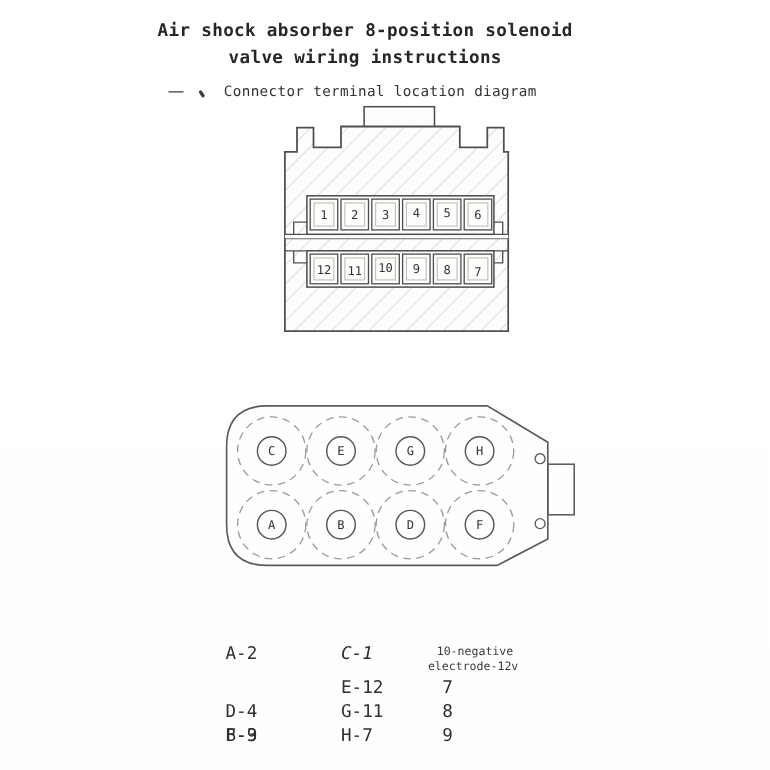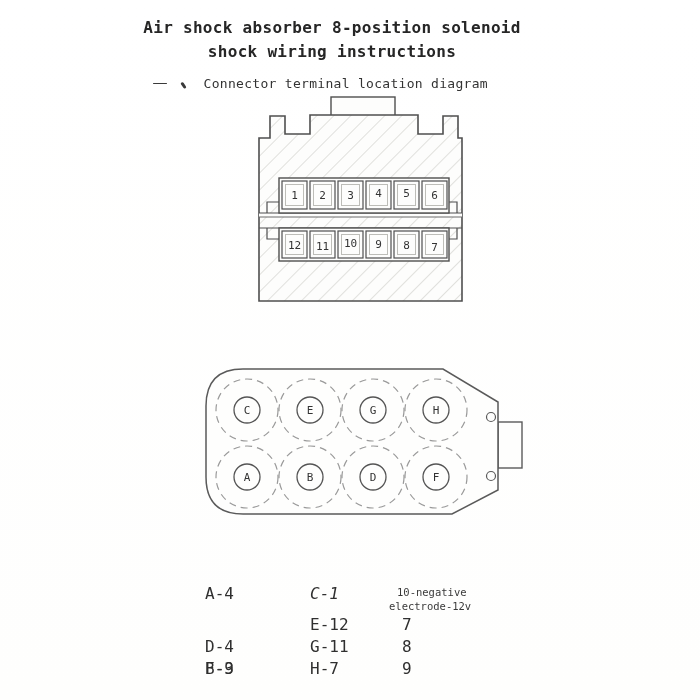--- a/index.html
+++ b/index.html
@@ -33,21 +33,21 @@
 
   svg{position:absolute;}
   svg text{font-family:"DejaVu Sans Mono","Liberation Mono",monospace;fill:#333;}
 </style>
 </head>
 <body>
 
 <div class="page">
 
   <div class="title l1">Air shock absorber 8-position solenoid</div>
-  <div class="title l2">shock wiring instructions</div>
+  <div class="title l2">valve wiring instructions</div>
 
   <div class="section-head" style="top:76px;">
     <span class="hanzi one">
         <i class="b1"></i>
       </span>
     <span class="dun"></span>
     <span>Connector terminal location diagram</span>
   </div>
 
   <svg style="left:255px;top:92px;" width="212" height="215" viewBox="0 0 212 215">
@@ -153,21 +153,21 @@
       <text x="173" y="52" font-size="11" text-anchor="middle">G</text>
       <text x="236" y="52" font-size="11" text-anchor="middle">H</text>
       <text x="47" y="119" font-size="11" text-anchor="middle">A</text>
       <text x="110" y="119" font-size="11" text-anchor="middle">B</text>
       <text x="173" y="119" font-size="11" text-anchor="middle">D</text>
       <text x="236" y="119" font-size="11" text-anchor="middle">F</text>
     </g>
   </svg>
 
 
-  <div class="w" style="left:205px;top:586px;">A-4</div>
+  <div class="w" style="left:205px;top:586px;">A-2</div>
   <div class="w" style="left:205px;top:617px;margin-top:44px;">B-3</div>
   <div class="w" style="left:205px;top:639px;">D-4</div>
   <div class="w" style="left:205px;top:661px;">F-9</div>
 
   <div class="w" style="left:310px;top:586px;font-style:italic;">C-1</div>
   <div class="w" style="left:310px;top:617px;">E-12</div>
   <div class="w" style="left:310px;top:639px;">G-11</div>
   <div class="w" style="left:310px;top:661px;">H-7</div>
 
   <div class="w small" style="left:397px;top:587px;">10-negative</div>

